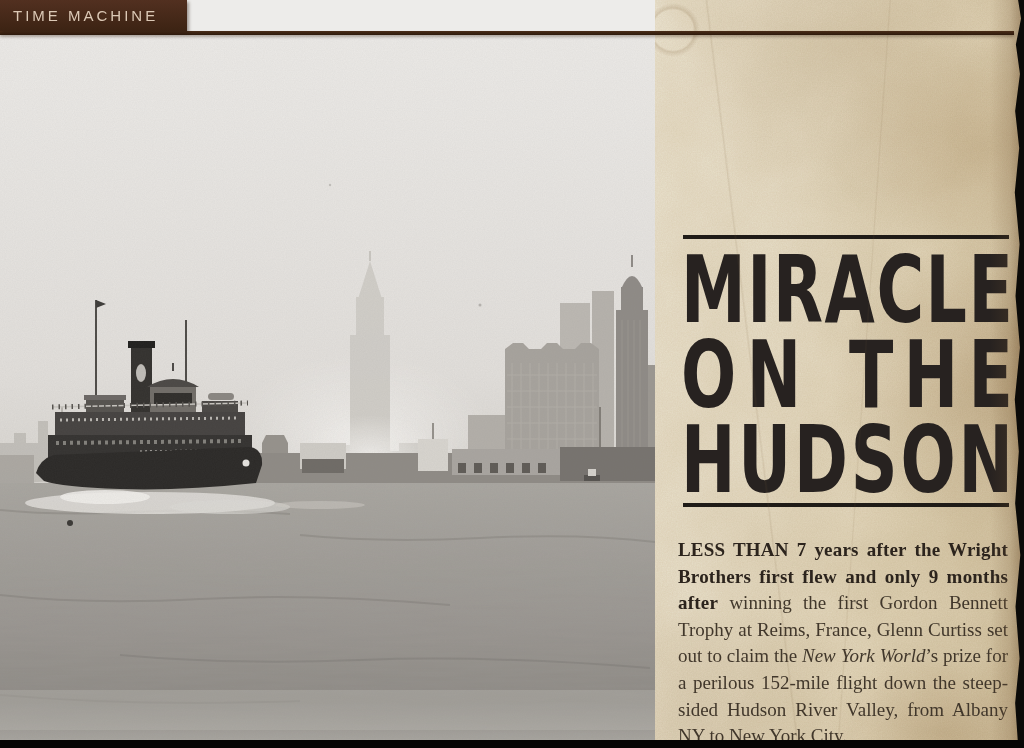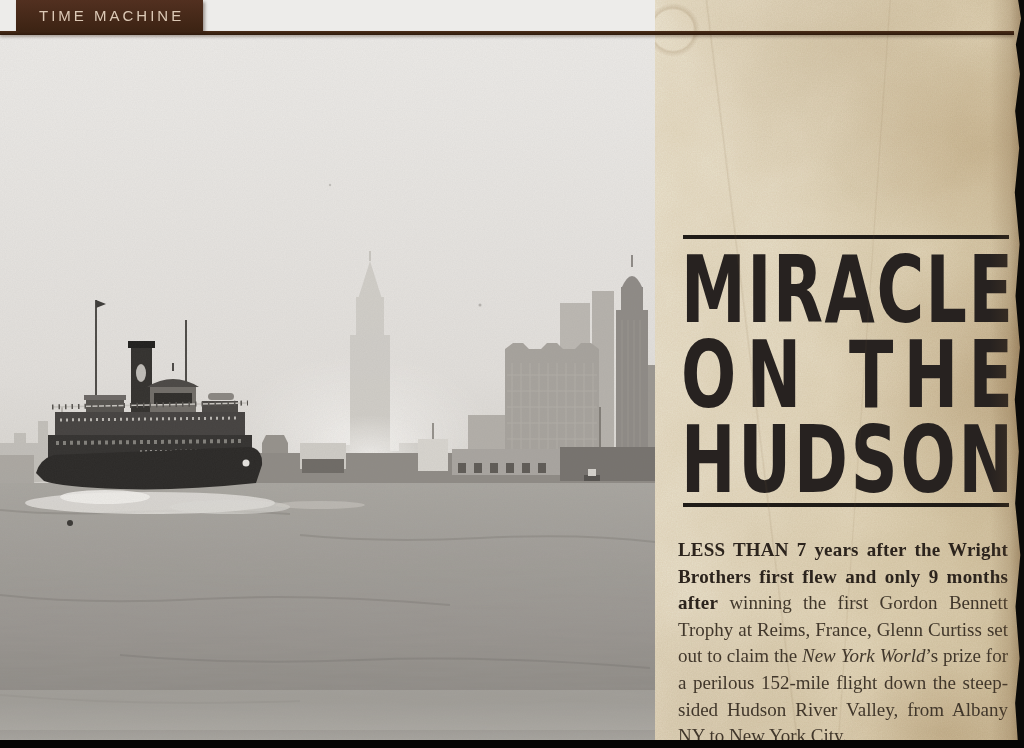--- a/index.html
+++ b/index.html
@@ -8,23 +8,23 @@
     background:#0b0a08;
     font-family:"Liberation Sans",sans-serif;
   }
   
   .top-strip{position:absolute;left:0;top:0;width:655px;height:35px;background:#edecea;}
   
   .photo{position:absolute;left:0;top:35px;width:655px;height:705px;}
   .photo svg{display:block;}
   
   .tm-box{
-    position:absolute;left:16px;top:0;width:187px;height:31px;z-index:7;
+    position:absolute;left:0;top:0;width:187px;height:31px;z-index:7;
     background:linear-gradient(#553320,#40261402 0) ,linear-gradient(#523020,#3c2313);
-    display:flex;align-items:center;padding-left:23px;box-sizing:border-box;
+    display:flex;align-items:center;padding-left:13px;box-sizing:border-box;
     box-shadow:2px 2px 3px rgba(40,25,15,.4);
   }
   .tm-box span{
     color:#dcc9b6;font-size:15px;letter-spacing:3px;font-family:"Liberation Sans",sans-serif;
   }
   .header-rule{
     position:absolute;left:0;top:31px;width:1014px;height:3.5px;z-index:6;
     background:linear-gradient(#4a2c18,#2e1a0c);
     box-shadow:0 2px 3px rgba(60,40,25,.35);
   }

